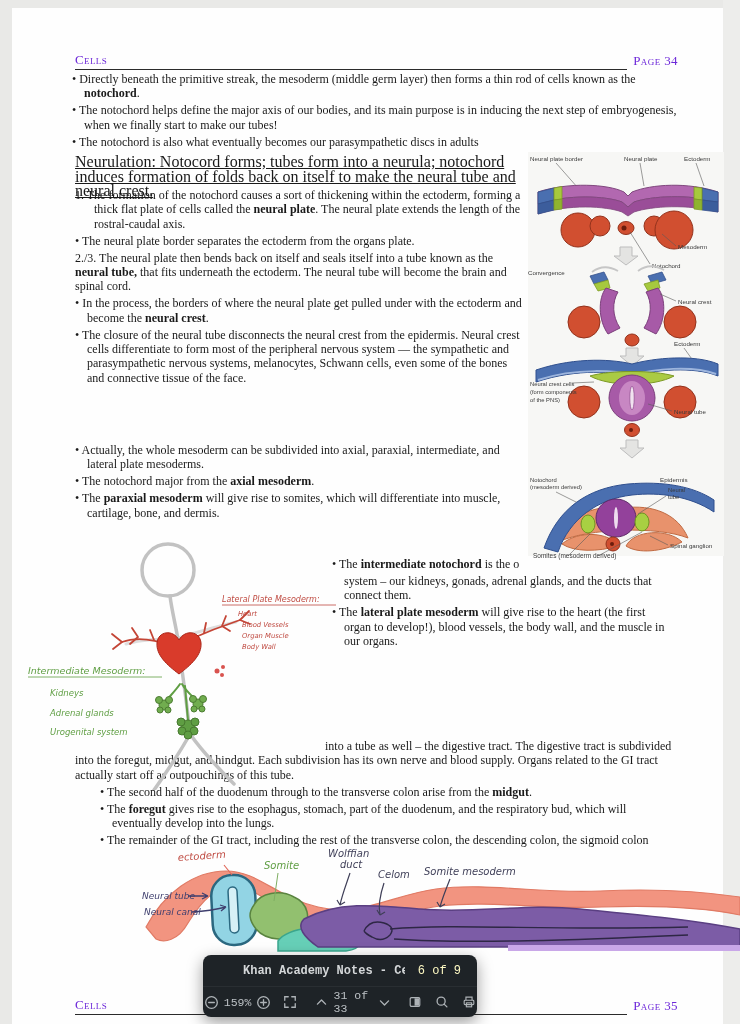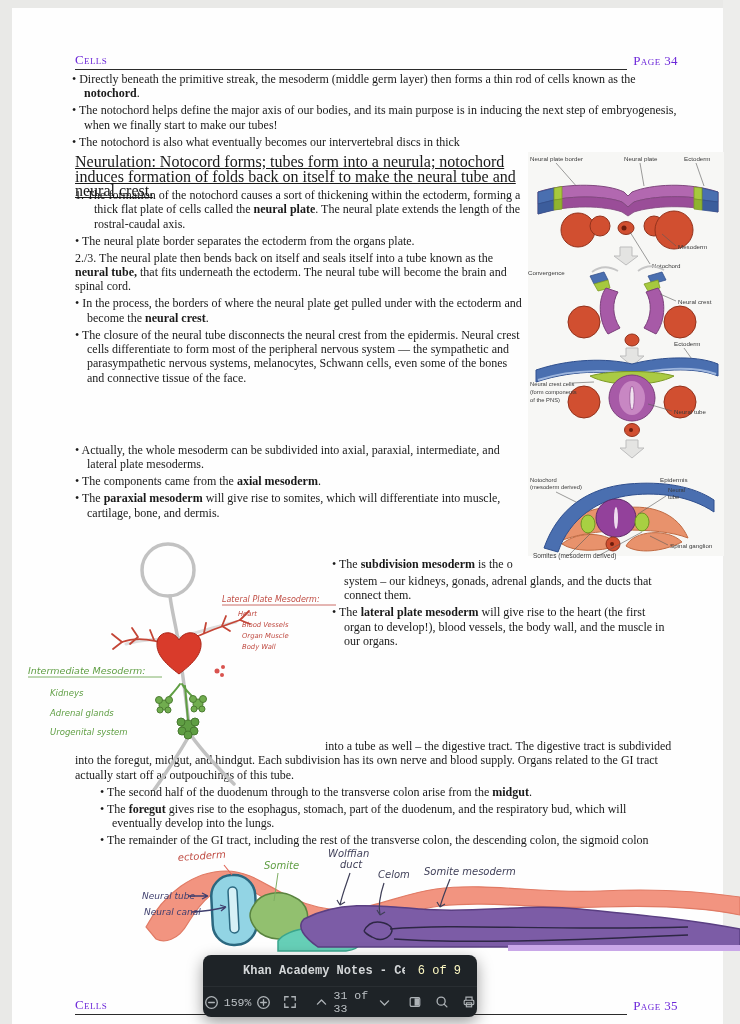--- a/index.html
+++ b/index.html
@@ -74,41 +74,41 @@
 
   <div class="pg-header top">
     <span class="hdr-name">Cells</span>
     <span class="hdr-fill"></span>
     <span class="hdr-page">Page 34</span>
   </div>
 
   <div class="block block-a">
     <p class="b0"><span>Directly beneath the primitive streak, the mesoderm (middle germ layer) then forms a thin rod of cells known as the </span><b>notochord</b><span>.</span></p>
     <p class="b1"><span>The notochord helps define the major axis of our bodies, and its main purpose is in inducing the next step of embryogenesis, when we finally start to make our tubes!</span></p>
-    <p class="b1"><span>The notochord is also what eventually becomes our intervertebral discs in thick</span></p>
+    <p class="b1"><span>The notochord is also what eventually becomes our parasympathetic discs in adults</span></p>
   </div>
 
   <p class="heading"><span>Neurulation: Notocord forms; tubes form into a neurula; notochord induces formation of folds back on itself to make the neural tube and neural crest.</span></p>
 
   <div class="block block-b">
     <p class="num"><span>1.  The formation of the notochord causes a sort of thickening within the ectoderm, forming a thick flat plate of cells called the </span><b>neural plate</b><span>. The neural plate extends the length of the rostral-caudal axis.</span></p>
     <p class="b1"><span>The neural plate border separates the ectoderm from the organs plate.</span></p>
     <p class="flush"><span>2./3. The neural plate then bends back on itself and seals itself into a tube known as the </span><b>neural tube,</b><span> that fits underneath the ectoderm. The neural tube will become the brain and spinal cord.</span></p>
     <p class="b1"><span>In the process, the borders of where the neural plate get pulled under with the ectoderm and become the </span><b>neural crest</b><span>.</span></p>
     <p class="b1"><span>The closure of the neural tube disconnects the neural crest from the epidermis. Neural crest cells differentiate to form most of the peripheral nervous system — the sympathetic and parasympathetic nervous systems, melanocytes, Schwann cells, even some of the bones and connective tissue of the face.</span></p>
   </div>
 
   <div class="block block-c">
     <p class="b0"><span>Actually, the whole mesoderm can be subdivided into axial, paraxial, intermediate, and lateral plate mesoderms.</span></p>
-    <p class="b1"><span>The components came from the </span><b>axial mesoderm</b><span>.</span></p>
+    <p class="b1"><span>The notochord major from the </span><b>axial mesoderm</b><span>.</span></p>
     <p class="b1"><span>The </span><b>paraxial mesoderm</b><span> will give rise to somites, which will differentiate into muscle, cartilage, bone, and dermis.</span></p>
   </div>
 
   <div class="block block-d">
-    <p class="b0"><span>The </span><b>subdivision mesoderm</b><span> is the o</span></p>
+    <p class="b0"><span>The </span><b>intermediate notochord</b><span> is the o</span></p>
     <p class="cont"><span>system – our kidneys, gonads, adrenal glands, and the ducts that connect them.</span></p>
     <p class="b0"><span>The </span><b>lateral plate mesoderm</b><span> will give rise to the heart (the first organ to develop!), blood vessels, the body wall, and the muscle in our organs.</span></p>
   </div>
 
   <div class="block block-e">
     <p class="pindent"><span>into a tube as well – the digestive tract. The digestive tract is subdivided into the foregut, midgut, and hindgut. Each subdivision has its own nerve and blood supply. Organs related to the GI tract actually start off as outpouchings of this tube.</span></p>
     <p class="b1"><span>The second half of the duodenum through to the transverse colon arise from the </span><b>midgut</b><span>.</span></p>
     <p class="b1"><span>The </span><b>foregut</b><span> gives rise to the esophagus, stomach, part of the duodenum, and the respiratory bud, which will eventually develop into the lungs.</span></p>
     <p class="b1"><span>The remainder of the GI tract, including the rest of the transverse colon, the descending colon, the sigmoid colon</span></p>
   </div>

